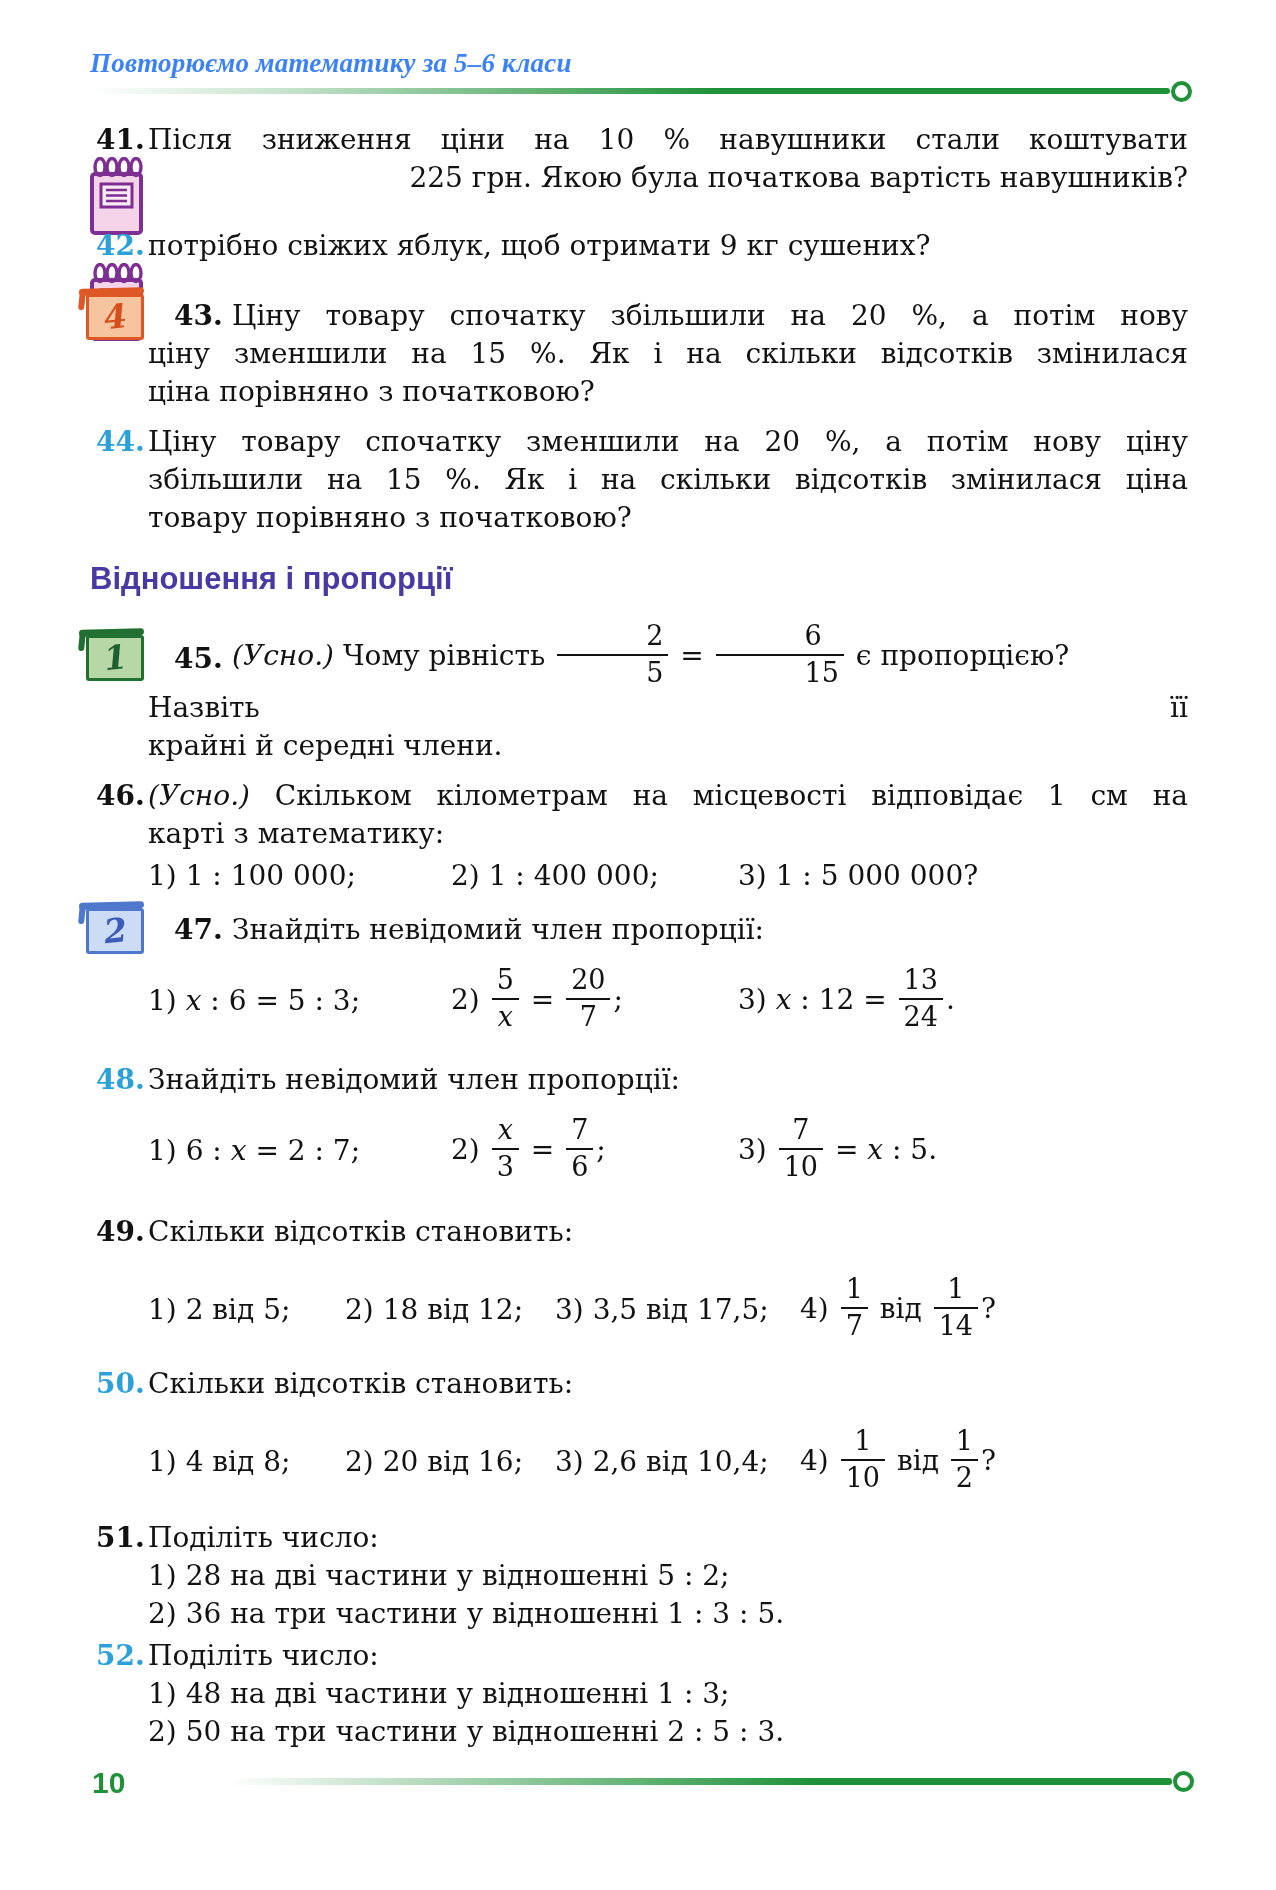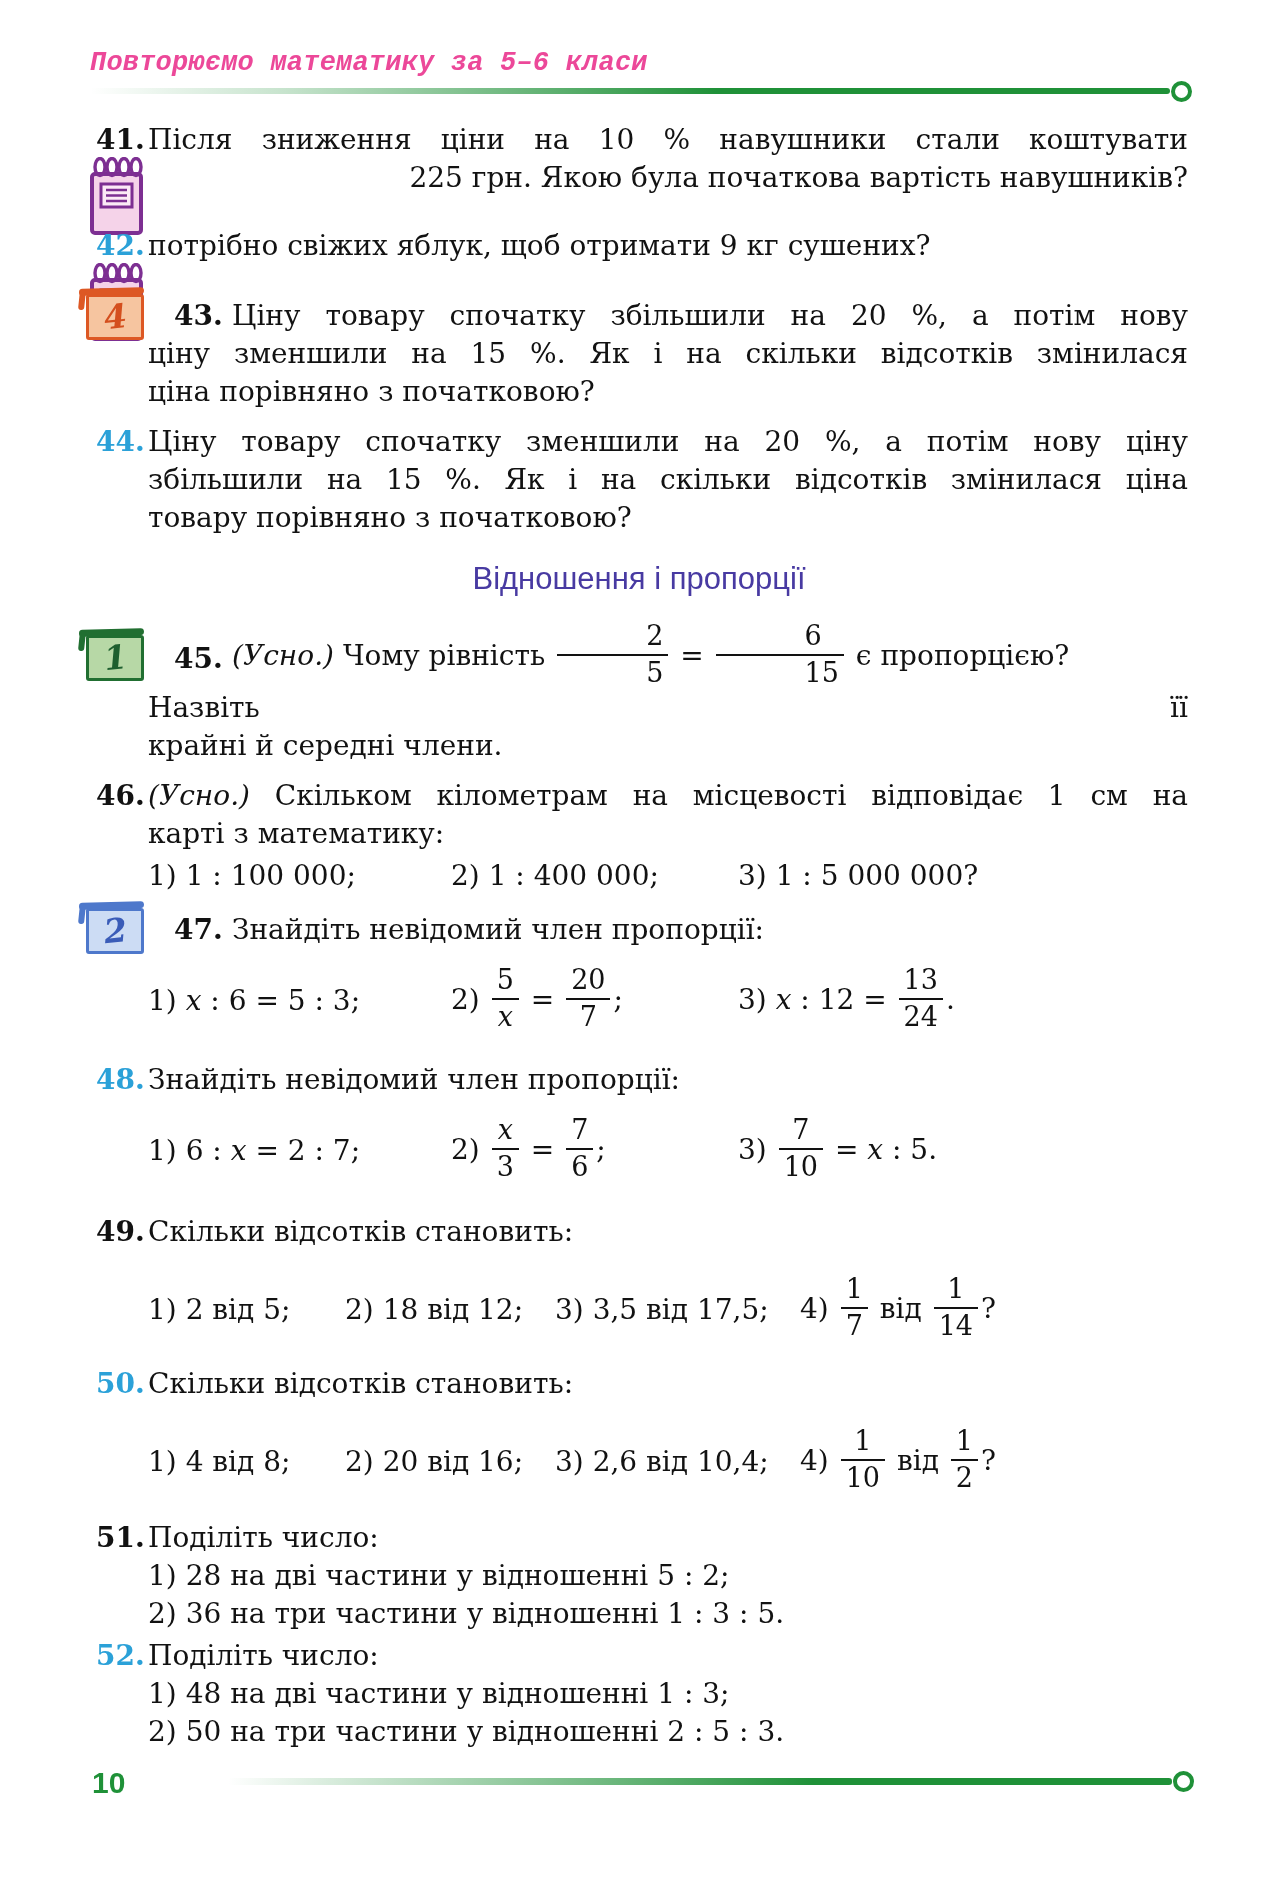--- a/index.html
+++ b/index.html
@@ -4,22 +4,22 @@
 <style>
   html,body{margin:0;padding:0;}
   body{
     width:1276px;height:1890px;background:#ffffff;position:relative;overflow:hidden;
     font-family:"DejaVu Serif","Liberation Serif",serif;font-size:28px;color:#121212;
   }
   .page{padding:46px 88px 0 90px;position:relative;}
 
   
   .hdr-title{
-    font-family:Liberation Mono, monospace;font-style:italic;font-weight:bold;
-    color:#ec4899;font-size:27px;line-height:34px;letter-spacing:.2px;
+    font-family:Liberation Serif, serif;font-style:italic;font-weight:bold;
+    color:#3b82f6;font-size:27px;line-height:34px;letter-spacing:.2px;
   }
   .rule{position:relative;height:7px;}
   .rule .bar{position:absolute;left:0;right:18px;top:0;height:6px;border-radius:3px;
     background:linear-gradient(to right,rgba(31,145,56,0),rgba(31,145,56,.25) 18%,#1f9138 58%);}
   .rule .dot{position:absolute;right:-4px;top:-7px;width:13px;height:13px;background:#fff;
     border:4px solid #1f9138;border-radius:50%;}
   .hdr-rule{margin:8px 0 26px 0;}
 
   
   .ex{position:relative;padding-left:58px;line-height:38px;}
@@ -43,21 +43,21 @@
   .badge.orange::before,.badge.orange::after{background:#dd5824;}
   .badge.orange .bdg-digit{color:#d44f1e;}
   .badge.green1{border-color:#216f31;background:#b7d8a6;}
   .badge.green1::before,.badge.green1::after{background:#216f31;}
   .badge.green1 .bdg-digit{color:#1e5f2f;}
   .badge.blue2{border-color:#4e78cb;background:#ccdcf4;}
   .badge.blue2::before,.badge.blue2::after{background:#4e78cb;}
   .badge.blue2 .bdg-digit{color:#3a5cb8;}
 
   
-  .section-title{text-align:center;font-family:"Liberation Sans",sans-serif;font-weight:normal;
+  .section-title{text-align:left;font-family:"Liberation Sans",sans-serif;font-weight:bold;
     color:#483aa2;font-size:31px;margin:24px 0 28px 0;}
 
   
   .frac{display:inline-block;vertical-align:middle;text-align:center;line-height:1.02;margin:0 3px;transform:translateY(-3px);}
   .frac .fn{display:block;font-size:27px;padding:0 5px 4px;}
   .frac .fd{display:block;font-size:27px;border-top:2.5px solid #121212;padding:3px 5px 0;}
 
   
   .irow{display:flex;align-items:center;margin-top:4px;}
   .irow3 > .c1{width:303px;}

